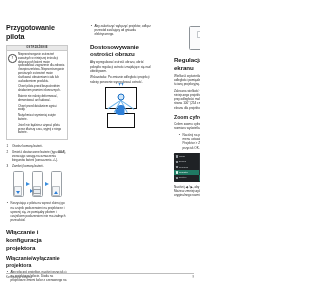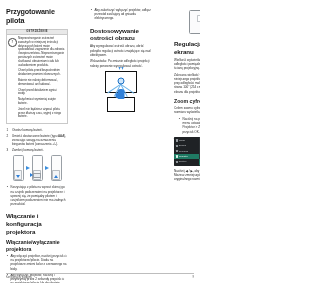--- a/index.html
+++ b/index.html
@@ -11,20 +11,21 @@
   }
   .page{
     position:absolute;inset:0;
     padding:7px 6px 0 6px;
     box-sizing:border-box;
   }
   .cols{
     display:flex;
     gap:22px;
     height:252px;
+    margin-top:16px;
   }
   .col{width:62px;flex:0 0 62px;}
 
   h1{
     font-size:7.2px;line-height:9px;
     font-weight:700;margin:0 0 4px 0;
     letter-spacing:-0.15px;
   }
   h2{
     font-size:6.2px;line-height:7.6px;

